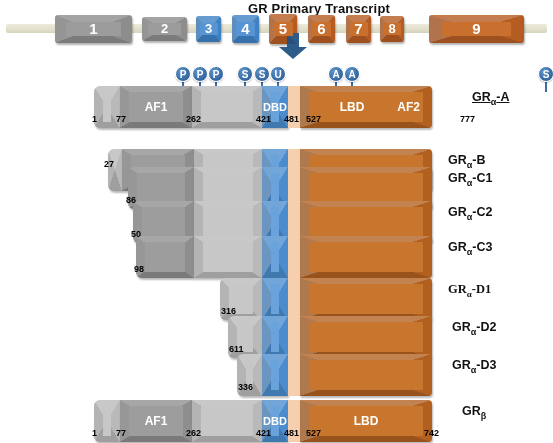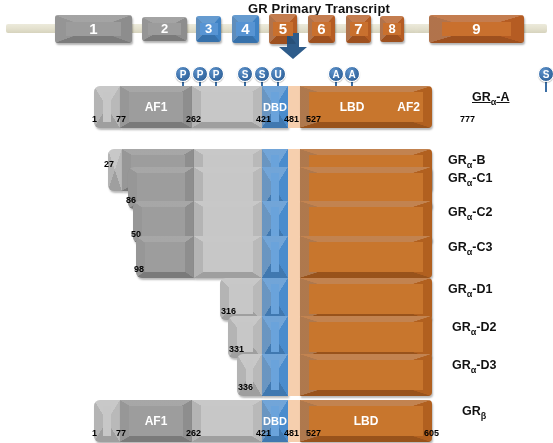--- a/index.html
+++ b/index.html
@@ -294,31 +294,31 @@
         <div class="seg s-hinge" style="left: 288px; width: 12px;"></div>
         <div class="seg s-lbd bevel" style="left: 300px; width: 132px; border-top-right-radius: 4px; border-bottom-right-radius: 4px;"></div>
         <div class="row-label" style="left: 448px;"><span>GR</span><sub>α</sub><span>-C3</span></div>
       </div>
       <div class="tick" style="left: 134px; top: 264px;">98</div>
       <div class="row" style="top: 278px;">
         <div class="seg s-ntd bevel" style="left: 220px; width: 42px; border-top-left-radius: 6px; border-bottom-left-radius: 6px;"></div>
         <div class="seg s-dbd bevel" style="left: 262px; width: 26px;"></div>
         <div class="seg s-hinge" style="left: 288px; width: 12px;"></div>
         <div class="seg s-lbd bevel" style="left: 300px; width: 132px; border-top-right-radius: 4px; border-bottom-right-radius: 4px;"></div>
-        <div class="row-label" style="left: 448px;"><span>GR</span><sub>α</sub><span>-D1</span></div>
+        <div class="row-label" style="left: 448px; font-family: Liberation Serif, serif;"><span>GR</span><sub>α</sub><span>-D1</span></div>
       </div>
       <div class="tick" style="left: 221px; top: 306px;">316</div>
       <div class="row" style="top: 316px;">
         <div class="seg s-ntd bevel" style="left: 228px; width: 34px; border-top-left-radius: 6px; border-bottom-left-radius: 6px;"></div>
         <div class="seg s-dbd bevel" style="left: 262px; width: 26px;"></div>
         <div class="seg s-hinge" style="left: 288px; width: 12px;"></div>
         <div class="seg s-lbd bevel" style="left: 300px; width: 132px; border-top-right-radius: 4px; border-bottom-right-radius: 4px;"></div>
         <div class="row-label" style="left: 452px;"><span>GR</span><sub>α</sub><span>-D2</span></div>
       </div>
-      <div class="tick" style="left: 229px; top: 344px;">331</div>
+      <div class="tick" style="left: 229px; top: 344px;">611</div>
       <div class="row" style="top: 354px;">
         <div class="seg s-ntd bevel" style="left: 237px; width: 25px; border-top-left-radius: 6px; border-bottom-left-radius: 6px;"></div>
         <div class="seg s-dbd bevel" style="left: 262px; width: 26px;"></div>
         <div class="seg s-hinge" style="left: 288px; width: 12px;"></div>
         <div class="seg s-lbd bevel" style="left: 300px; width: 132px; border-top-right-radius: 4px; border-bottom-right-radius: 4px;"></div>
         <div class="row-label" style="left: 452px;"><span>GR</span><sub>α</sub><span>-D3</span></div>
       </div>
       <div class="tick" style="left: 238px; top: 382px;">336</div>
       <div class="row" style="top: 400px;">
         <div class="seg s-ntd bevel" style="left: 94px; width: 26px; border-top-left-radius: 6px; border-bottom-left-radius: 6px;"></div>
@@ -334,16 +334,16 @@
           <span class="seg-text">LBD</span>
         </div>
         <div class="row-label" style="left: 462px;"><span>GR</span><sub>β</sub><span></span></div>
       </div>
       <div class="tick" style="left: 92px; top: 428px;">1</div>
       <div class="tick" style="left: 116px; top: 428px;">77</div>
       <div class="tick" style="left: 186px; top: 428px;">262</div>
       <div class="tick" style="left: 256px; top: 428px;">421</div>
       <div class="tick" style="left: 284px; top: 428px;">481</div>
       <div class="tick" style="left: 306px; top: 428px;">527</div>
-      <div class="tick" style="left: 424px; top: 428px;">605</div>
+      <div class="tick" style="left: 424px; top: 428px;">742</div>
     </div>
 
 </div>
 
 </body></html>

